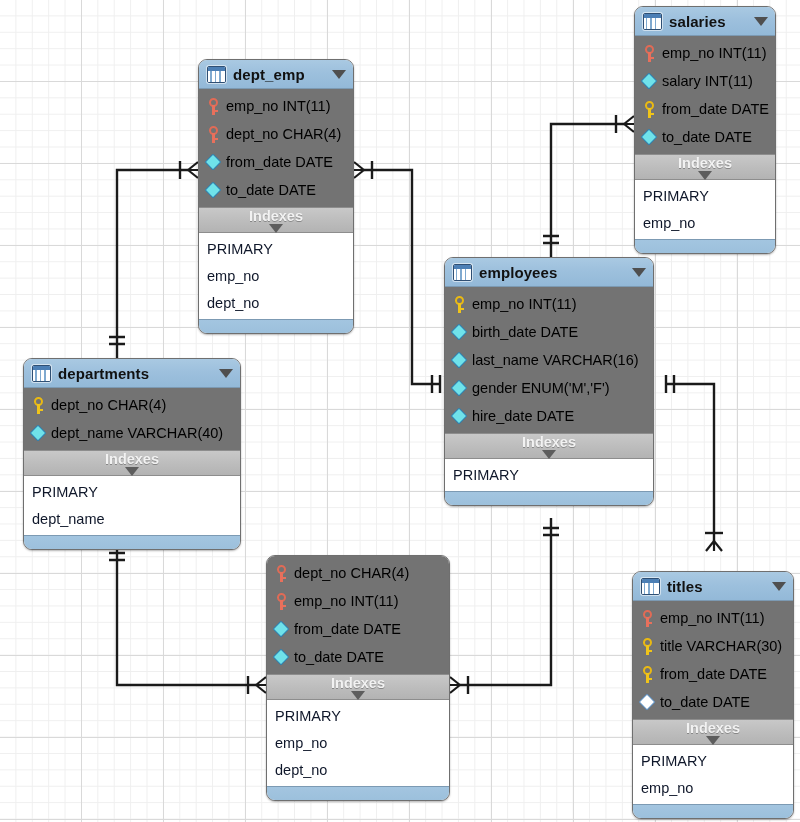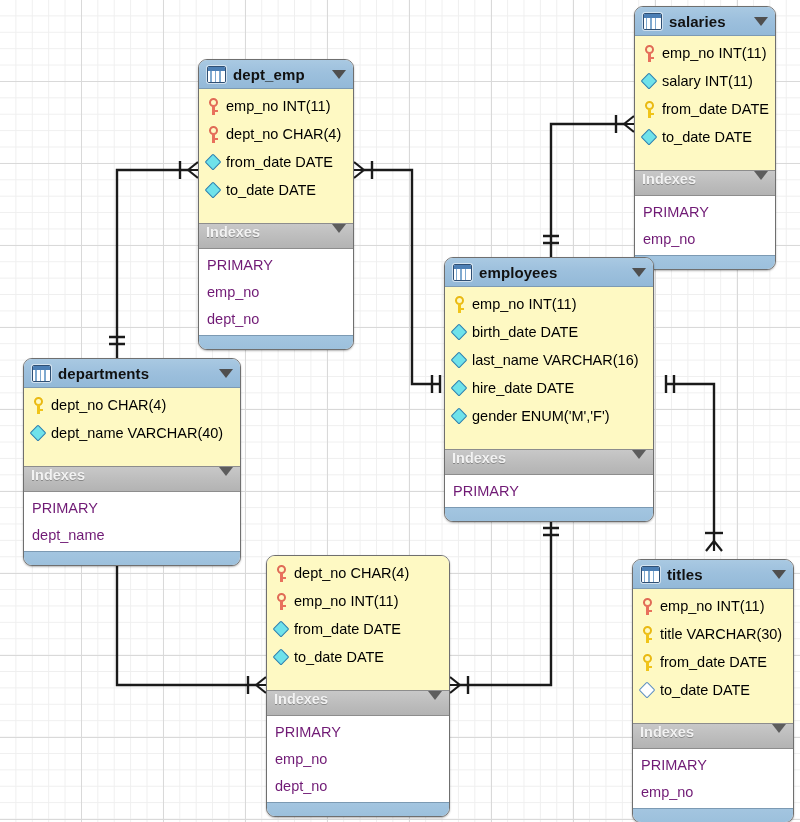--- a/index.html
+++ b/index.html
@@ -41,46 +41,47 @@
     box-sizing:border-box;
   }
   .tbl-title{
     flex:1 1 auto;
     font-size:15px;font-weight:bold;color:#111;
     letter-spacing:.1px;
     margin-left:7px;
     white-space:nowrap;
   }
   .cols{
-    background:#fef9c3;
-    padding:3px 0 19px 0;
+    background:#737373;
+    padding:3px 0 3px 0;
   }
   .col{
     height:28px;display:flex;align-items:center;
     padding:0 8px 0 7px;
     font-size:14.5px;color:#000;white-space:nowrap;
     box-sizing:border-box;
   }
   .col span.txt{margin-left:6px;}
   .idx-hd{
-    height:26px;display:flex;
+    height:26px;display:flex;align-items:center;
     padding:0 7px 0 7px;
     background:linear-gradient(to bottom,#c8c8c8 0%, #bdbdbd 50%, #b3b3b3 100%);
     border-top:1px solid #8d8d8d;
     border-bottom:1px solid #8d8d8d;
     box-sizing:border-box;
+    flex-direction:column;
   }
   .idx-hd .lbl{
     flex:1 1 auto;font-size:14.5px;font-weight:bold;color:#f2f2f2;
     text-shadow:0 1px 0 rgba(0,0,0,.28);
   }
   .idx-list{background:#fff;padding:2px 0 3px 0;}
   .idx{
     height:27px;display:flex;align-items:center;padding:0 8px;
-    font-size:14.5px;color:#701a75;white-space:nowrap;box-sizing:border-box;
+    font-size:14.5px;color:#0f172a;white-space:nowrap;box-sizing:border-box;
   }
   .tbl-ft{
     height:13px;
     background:linear-gradient(to bottom,#a3c5e0 0%,#9cc0dc 100%);
     border-top:1px solid #7c9ab3;
   }
 
   
   .caret{
     width:0;height:0;flex:0 0 auto;
@@ -314,27 +315,27 @@
           <div class="col">
             <span class="g dia cyan">
               <i></i>
             </span>
             <span class="txt">last_name VARCHAR(16)</span>
           </div>
           <div class="col">
             <span class="g dia cyan">
               <i></i>
             </span>
+            <span class="txt">gender ENUM('M','F')</span>
+          </div>
+          <div class="col">
+            <span class="g dia cyan">
+              <i></i>
+            </span>
             <span class="txt">hire_date DATE</span>
-          </div>
-          <div class="col">
-            <span class="g dia cyan">
-              <i></i>
-            </span>
-            <span class="txt">gender ENUM('M','F')</span>
           </div>
         </div>
         <div class="idx-hd">
           <span class="lbl">Indexes</span>
           <span class="caret"></span>
         </div>
         <div class="idx-list">
           <div class="idx">PRIMARY</div>
         </div>
         <div class="tbl-ft"></div>
@@ -406,21 +407,21 @@
           <span class="lbl">Indexes</span>
           <span class="caret"></span>
         </div>
         <div class="idx-list">
           <div class="idx">PRIMARY</div>
           <div class="idx">emp_no</div>
           <div class="idx">dept_no</div>
         </div>
         <div class="tbl-ft"></div>
       </div>
-      <div class="tbl" style="left: 632px; top: 559px; width: 162px;">
+      <div class="tbl" style="left: 632px; top: 571px; width: 162px;">
         <div class="tbl-hd">
           <span class="tglyph"></span>
           <span class="tbl-title">titles</span>
           <span class="caret"></span>
         </div>
         <div class="cols">
           <div class="col">
             <span class="g key red">
               <i class="kh"></i>
               <i class="ks"></i>

